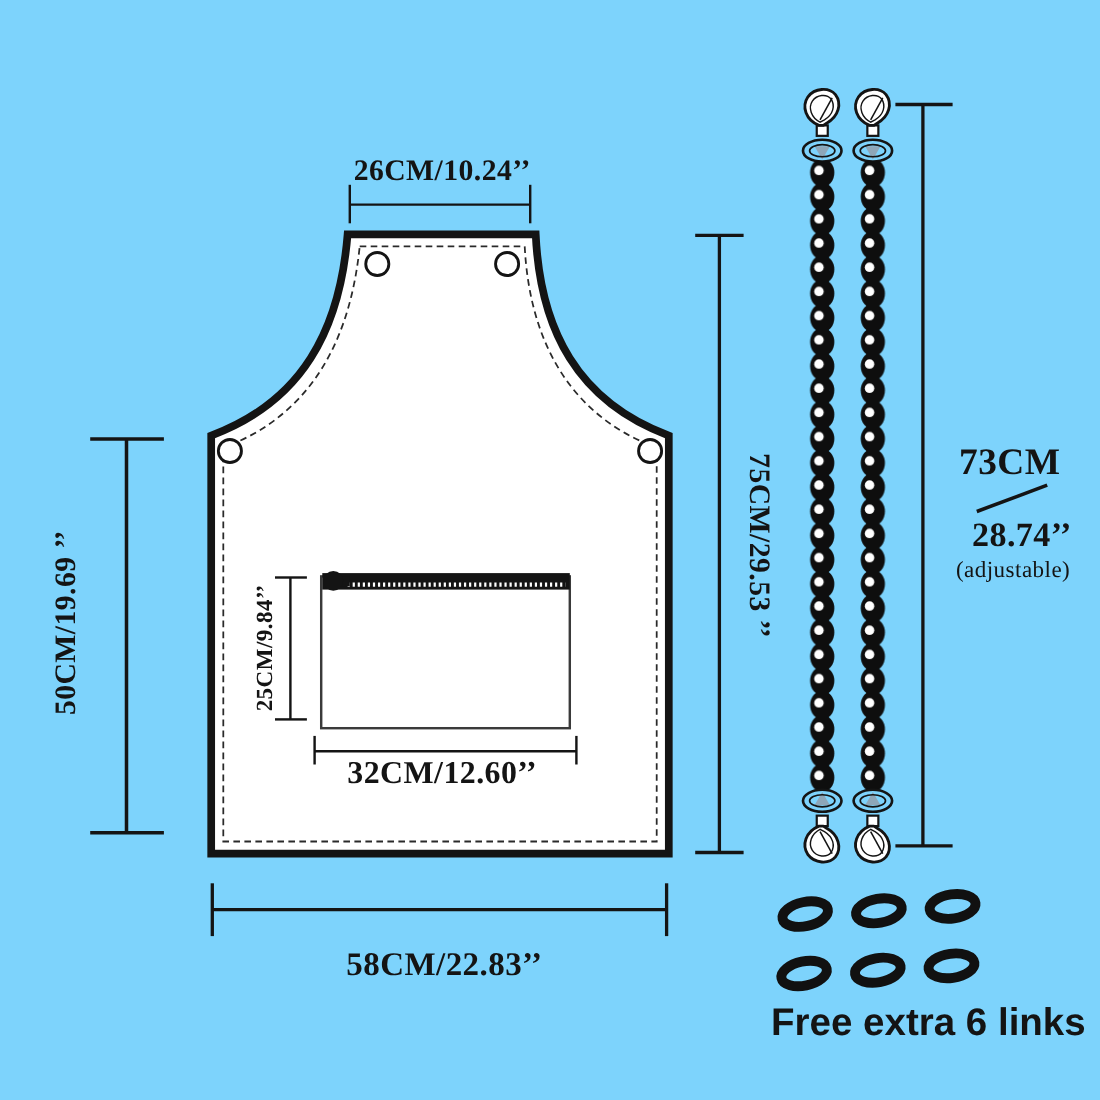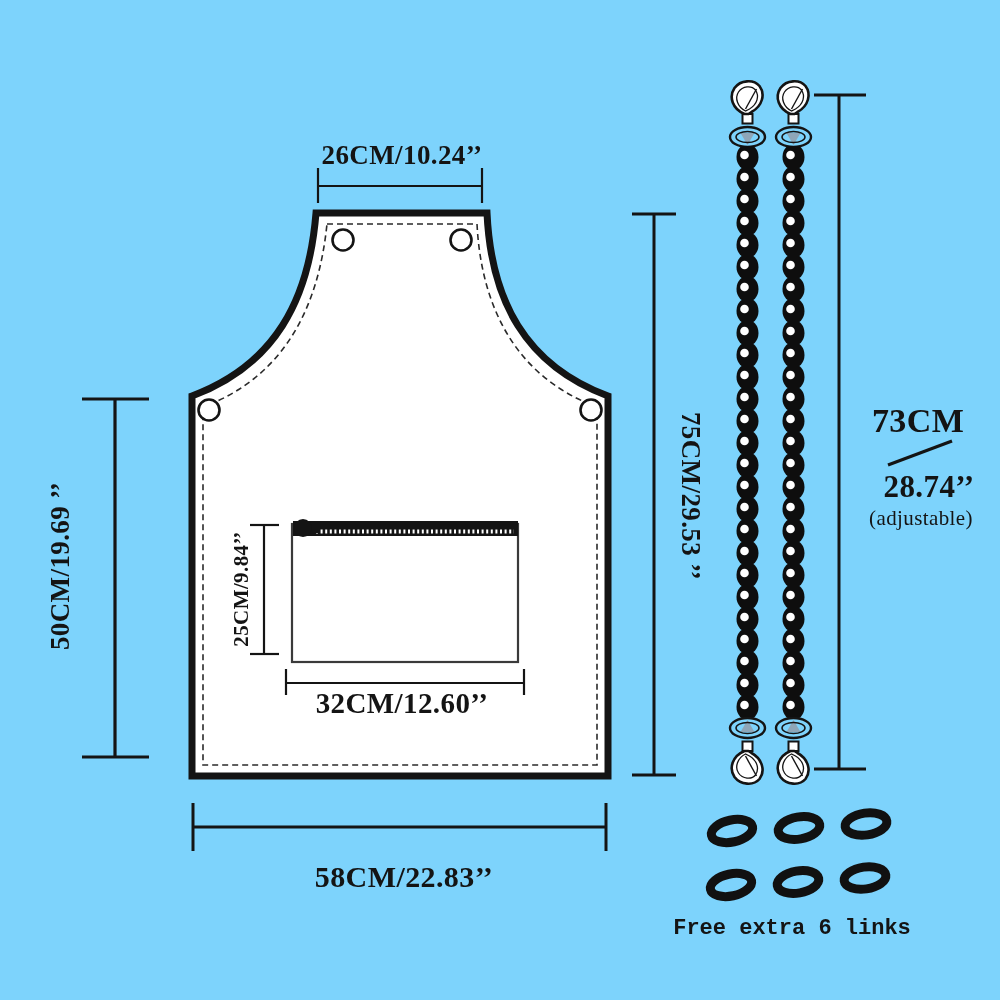--- a/index.html
+++ b/index.html
@@ -145,15 +145,15 @@
   <div class="lbl" style="left:404px; top:861px; font-size:30px;margin-top:16px;">58CM/22.83’’</div>
 
   <div class="lbl v-down" style="left:690px; top:496px; font-size:27px;">75CM/29.53 ’’</div>
 
   <div class="lbl" style="left:918px; top:421px; font-size:34px;">73CM</div>
 
   <div class="lbl" style="left:929px; top:486px; font-size:31px;">28.74’’</div>
 
   <div class="lbl" style="left:921px; top:518px; font-size:21px; font-weight:400;">(adjustable)</div>
 
-  <div class="lbl sans" style="left:792px; top:929px; font-size:22px;font-family:Liberation Mono, monospace;">Free extra 6 links</div>
+  <div class="lbl sans" style="left:844px; top:929px; font-size:35px;">Free extra 6 links</div>
 
 </div>
 
 </body></html>

